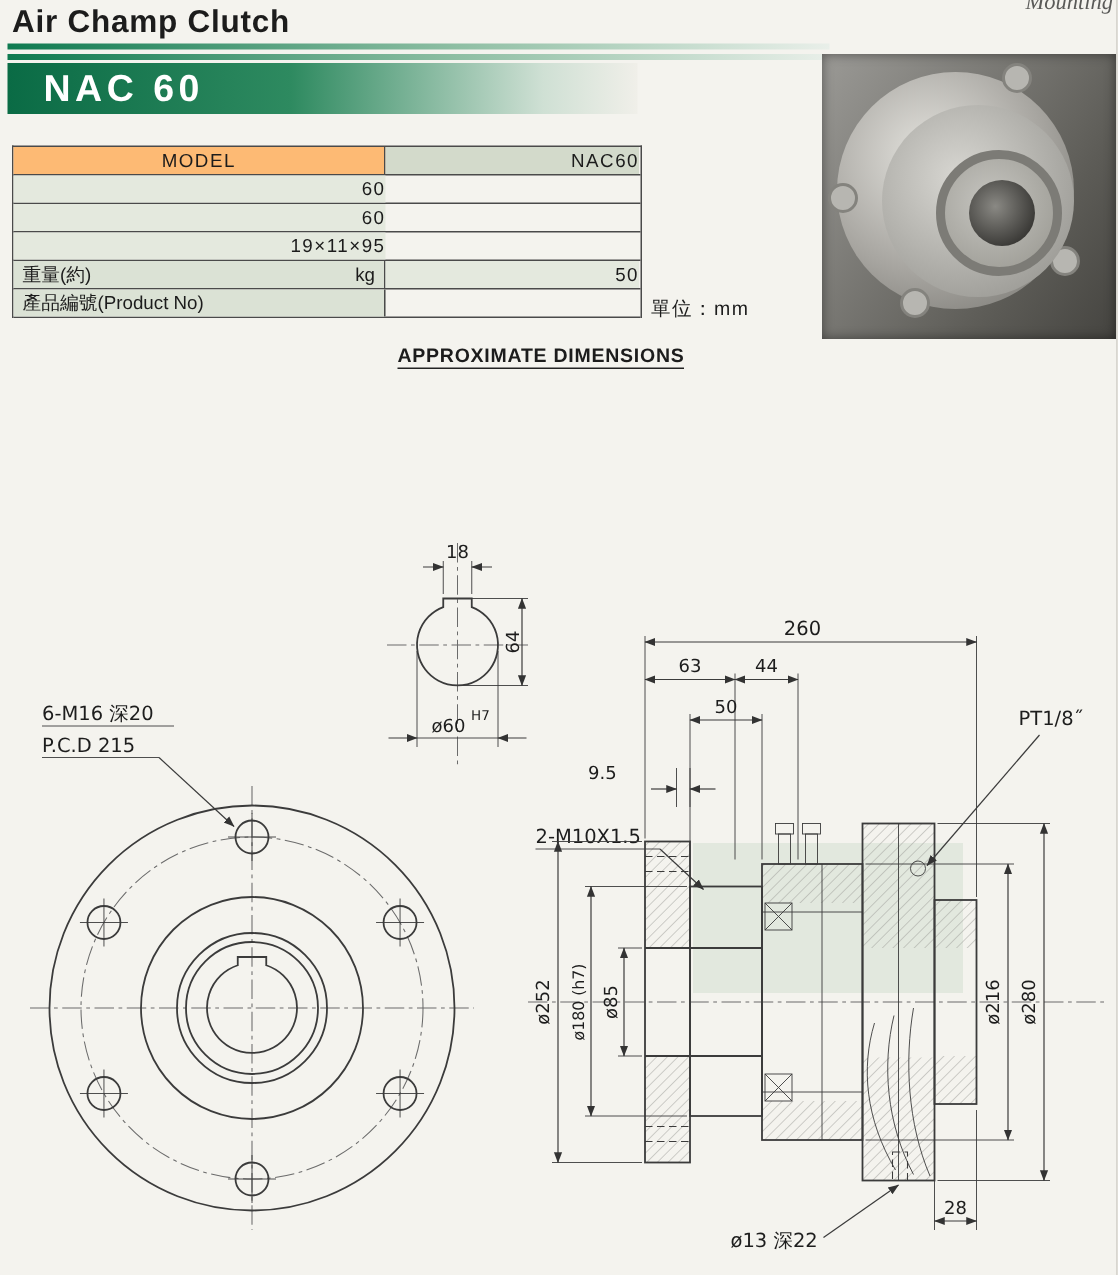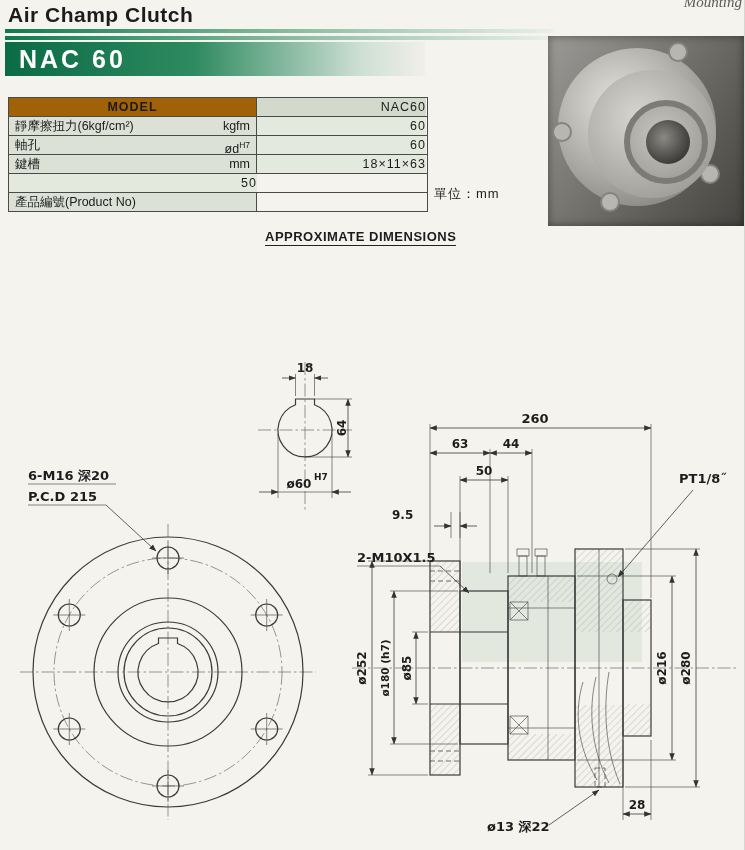--- a/index.html
+++ b/index.html
@@ -5,47 +5,47 @@
   html,body{margin:0;padding:0;background:#d8d6d0;}
   .page{position:relative;width:744px;height:850px;background:#f4f3ee;overflow:hidden;
         font-family:"Liberation Sans","DejaVu Sans",sans-serif;color:#1c1c1c;}
   
   .title{position:absolute;left:8px;top:3px;font-size:21px;font-weight:bold;letter-spacing:.5px;margin:0;}
   .corner-note{position:absolute;right:2px;top:-6px;font-family:"Liberation Serif",serif;
                font-style:italic;font-size:15px;color:#5a5a58;}
   .stripes{position:absolute;left:5px;top:29px;width:548px;}
   .stripe{height:4px;margin-bottom:3px;background:linear-gradient(90deg,#0e7a50,#8fbfa4 55%,#e9efe9);}
   .model-bar{position:absolute;left:5px;top:42px;width:420px;height:34px;line-height:34px;
-             padding-left:14px;box-sizing:border-box;font-size:25px;font-weight:bold;letter-spacing:3px;color:#fff;
+             padding-left:24px;box-sizing:border-box;font-size:25px;font-weight:bold;letter-spacing:3px;color:#fff;
              background:linear-gradient(90deg,#0a6b45 0%,#2e8a60 45%,#cfe0d4 85%,#f0efe9 100%);}
   
   .spec{position:absolute;left:8px;top:97px;width:418px;border:1px solid #4a4a4a;border-bottom:none;font-size:12.5px;}
   .t-row{display:grid;grid-template-columns:248px 169px;border-bottom:1px solid #4a4a4a;height:18px;line-height:18px;}
   .t-left{display:flex;justify-content:space-between;padding:0 6px;background:#dbe2d5;border-right:1px solid #4a4a4a;overflow:hidden;white-space:nowrap;}
-  .t-head .t-left{justify-content:center;background:#a16207;font-weight:bold;letter-spacing:1px;}
+  .t-head .t-left{justify-content:center;background:#fdba74;font-weight:normal;letter-spacing:1px;}
   .t-val{text-align:right;background:#e4e9de;letter-spacing:1px;}
   .t-head .t-val{background:#d3dacb;}
   .t-left sup{font-size:8.5px;}
   .unit{margin-left:6px;}
-  .unit-note{position:absolute;left:434px;top:185px;font-size:13px;letter-spacing:1px;}
+  .unit-note{position:absolute;left:434px;top:197px;font-size:13px;letter-spacing:1px;}
   .dim-title{position:absolute;left:265px;top:229px;font-size:13px;font-weight:bold;letter-spacing:.5px;
              border-bottom:1.5px solid #222;padding-bottom:1px;}
   
   .photo{position:absolute;left:548px;top:36px;width:196px;height:190px;overflow:hidden;
          background:linear-gradient(125deg,#9b9a96,#5d5c57 70%,#454440);box-shadow:inset 0 0 8px rgba(0,0,0,.45);}
   .photo div{position:absolute;border-radius:50%;}
   .ph-flange{left:10px;top:12px;width:158px;height:158px;background:radial-gradient(circle at 38% 35%,#e3e2dd,#a7a5a0 55%,#6f6e69);}
   .ph-body{left:40px;top:34px;width:128px;height:128px;background:radial-gradient(circle at 40% 38%,#d8d7d2,#8e8d88);}
   .ph-ring{left:76px;top:64px;width:84px;height:84px;border:6px solid #7c7b76;box-sizing:border-box;
            background:radial-gradient(circle at 42% 40%,#c6c5c0,#97968f);}
   .ph-bore{left:98px;top:84px;width:44px;height:44px;background:radial-gradient(circle at 40% 40%,#8a8984,#393835 75%);}
   .ph-ear{width:20px;height:20px;background:#b7b6b1;border:2px solid #84837e;box-sizing:border-box;}
   .e1{left:4px;top:86px;} .e2{left:120px;top:6px;} .e3{left:152px;top:128px;} .e4{left:52px;top:156px;}
   
-  .drawing{position:absolute;left:0;top:350px;width:745px;height:500px;font-weight:bold;}
+  .drawing{position:absolute;left:0;top:350px;width:745px;height:500px;}
   svg .ln{fill:none;stroke:#3b3b3b;stroke-width:1.2;}
   svg .thin{fill:none;stroke:#3b3b3b;stroke-width:0.6;}
   svg .dim{fill:none;stroke:#3b3b3b;stroke-width:0.8;}
   svg .cl{fill:none;stroke:#6b6b6b;stroke-width:0.7;stroke-dasharray:13 3 2.5 3;}
   svg .dsh{fill:none;stroke:#3b3b3b;stroke-width:0.7;stroke-dasharray:5 3;}
   svg text{font-family:"DejaVu Sans","Liberation Sans",sans-serif;font-size:12px;fill:#1d1d1d;}
   svg text.md{font-size:13px;}
   svg text.sm{font-size:9px;}
   svg text.s11{font-size:10.5px;}
 </style>
@@ -63,41 +63,33 @@
   </div>
 
   <div class="model-bar">NAC 60</div>
 
   <div class="spec">
     <div class="t-row t-head">
       <div class="t-left">MODEL</div>
       <div class="t-val">NAC60</div>
     </div>
     <div class="t-row">
+      <div class="t-val">60</div>
+    </div>
+    <div class="t-row">
+      <div class="t-val">60</div>
+    </div>
+    <div class="t-row">
+      <div class="t-val">19×11×95</div>
+    </div>
+    <div class="t-row">
       <div class="t-left">
-        <span>靜摩擦扭力(6kgf/cm²)</span>
-        <span class="unit">kgfm</span>
+        <span>重量(約)</span>
+        <span class="unit">kg</span>
       </div>
-      <div class="t-val">60</div>
-    </div>
-    <div class="t-row">
-      <div class="t-left">
-        <span>軸孔</span>
-        <span class="unit"><span>ød</span><sup>H7</sup></span>
-      </div>
-      <div class="t-val">60</div>
-    </div>
-    <div class="t-row">
-      <div class="t-left">
-        <span>鍵槽</span>
-        <span class="unit">mm</span>
-      </div>
-      <div class="t-val">18×11×63</div>
-    </div>
-    <div class="t-row">
       <div class="t-val">50</div>
     </div>
     <div class="t-row">
       <div class="t-left">
         <span>產品編號(Product No)</span>
         <span class="unit"></span>
       </div>
     </div>
   </div>
 

